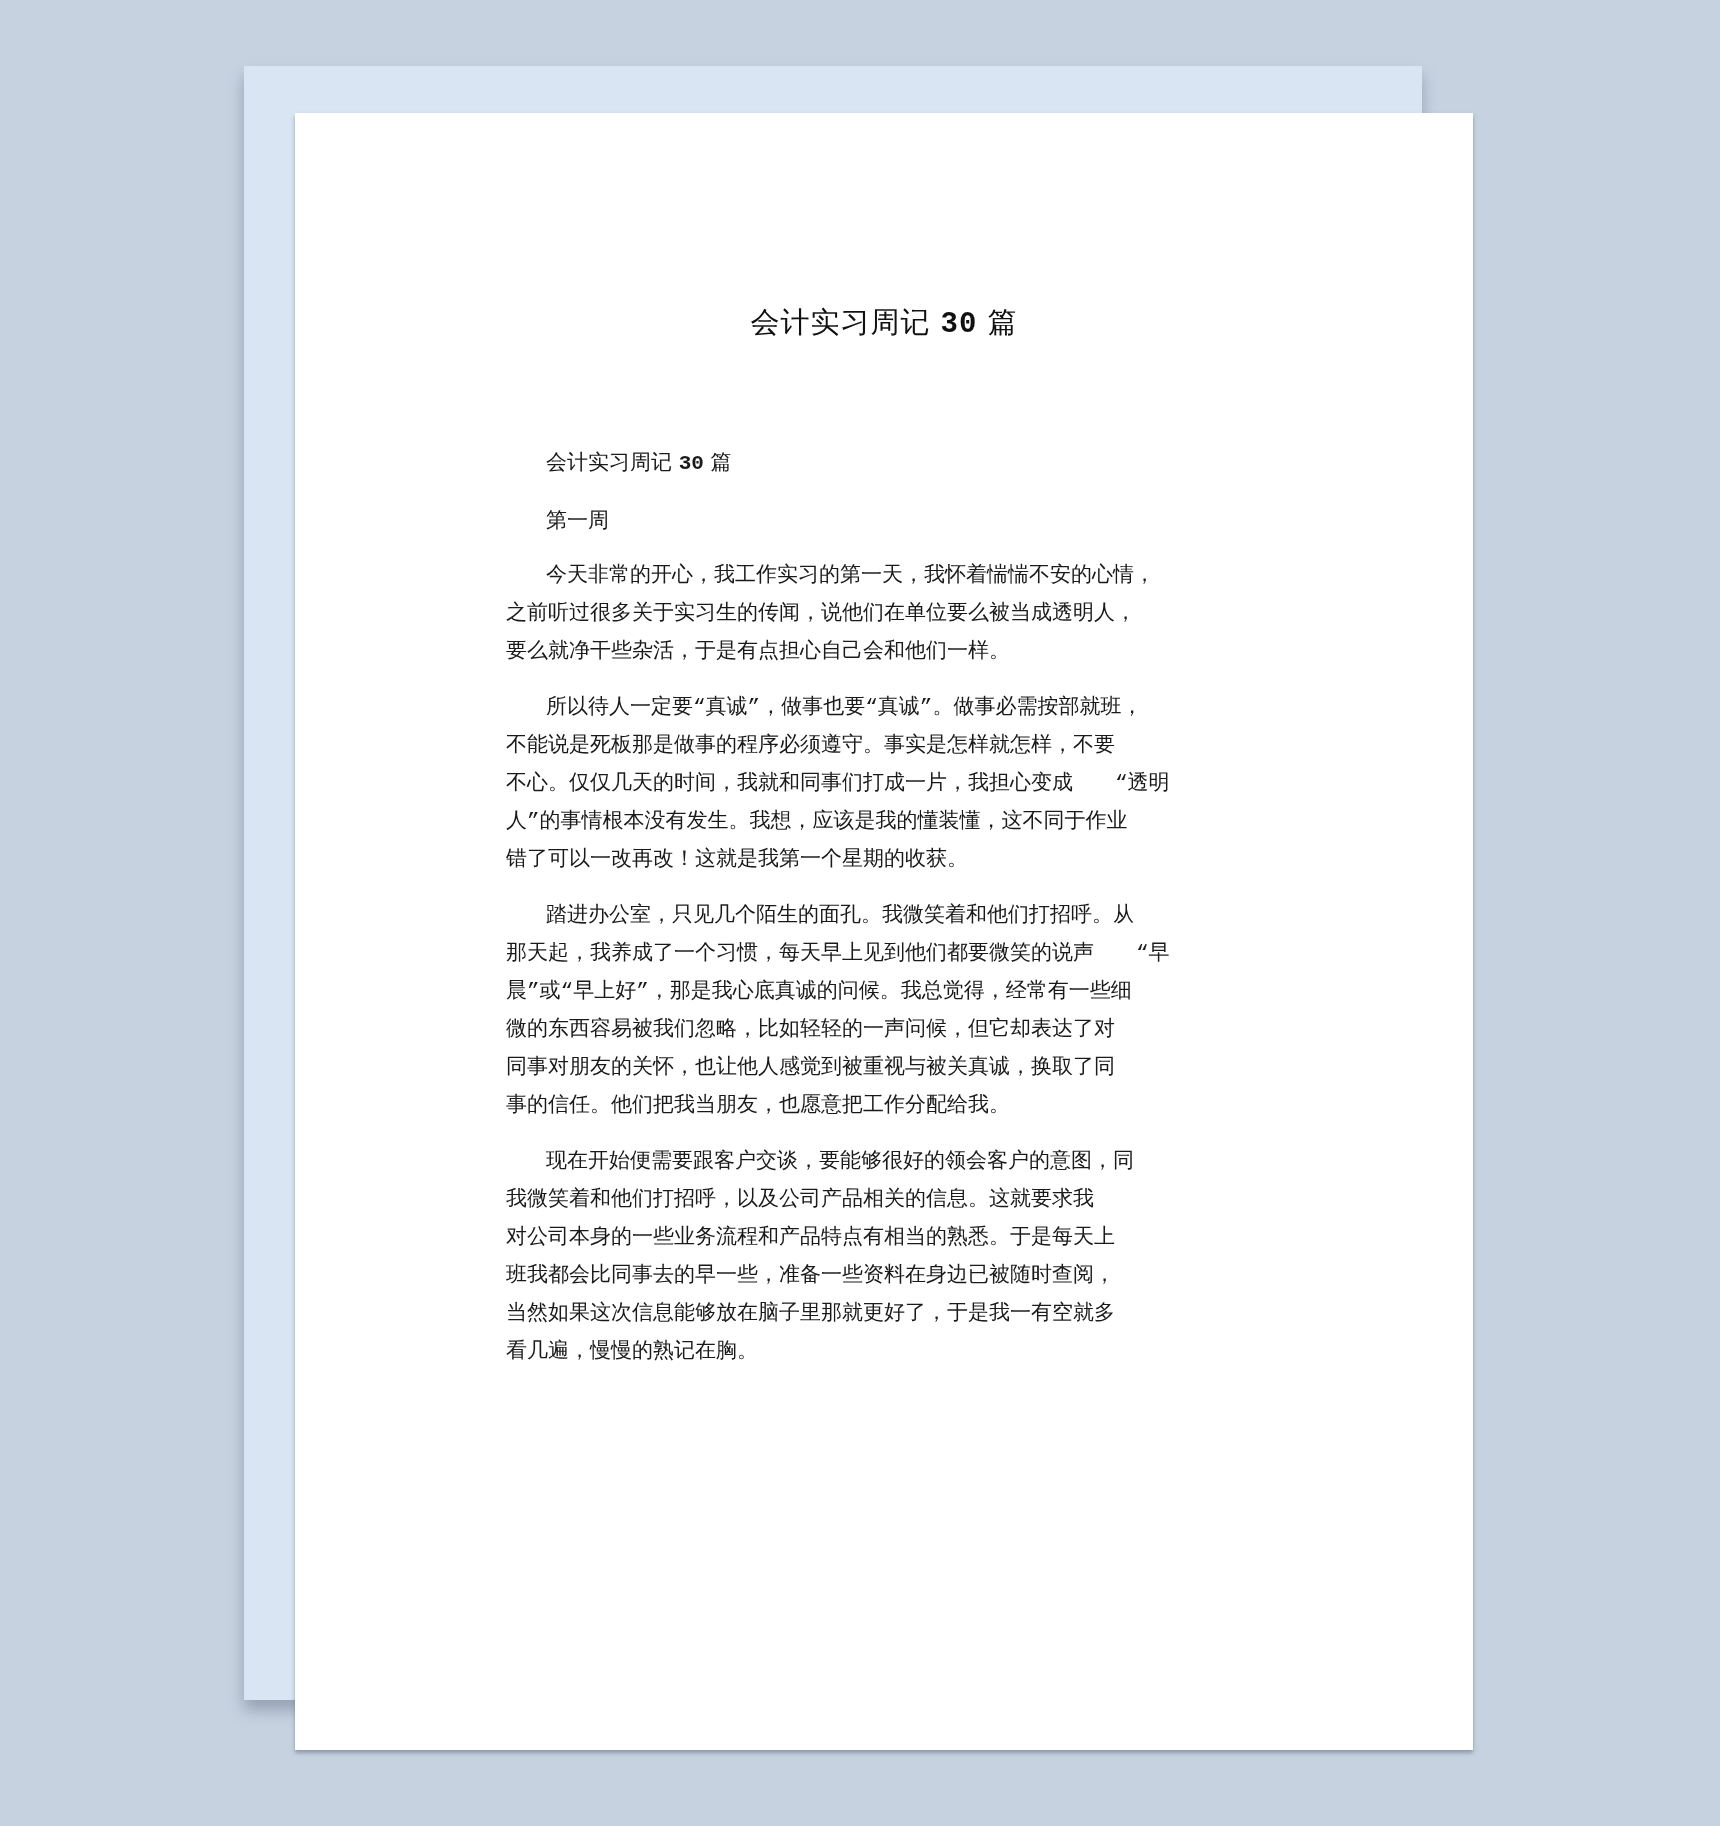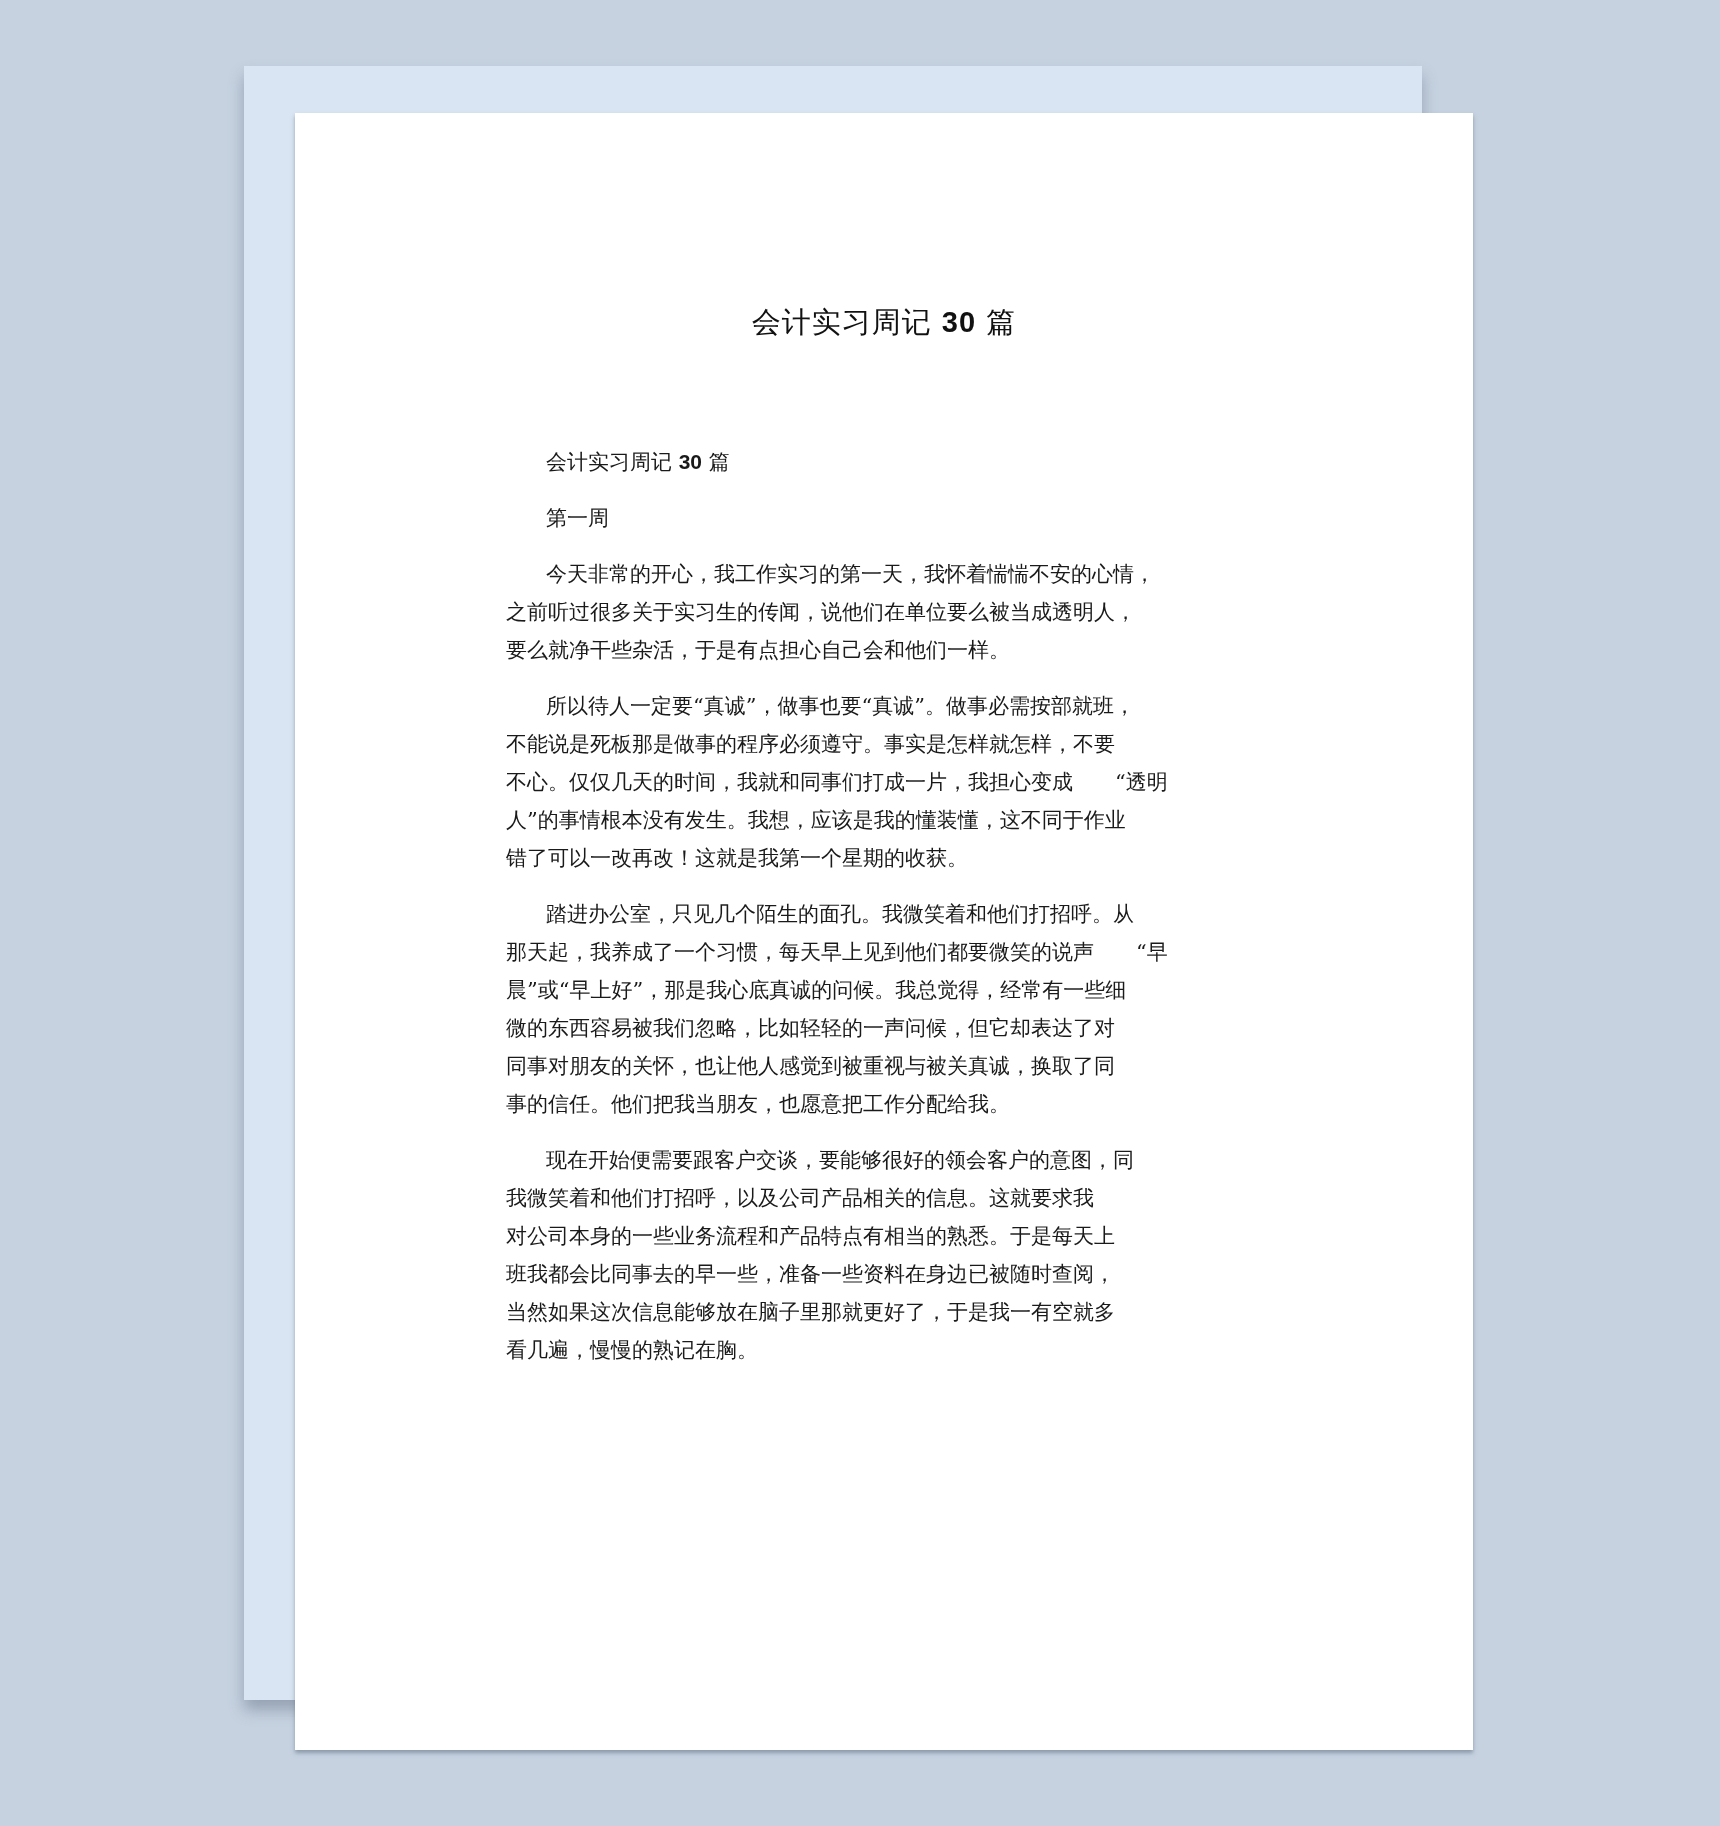--- a/index.html
+++ b/index.html
@@ -37,37 +37,38 @@
       position: absolute;
       left: 0;
       width: 100%;
       top: 190px;
       text-align: center;
       font-size: 29px;
       letter-spacing: 1px;
       color: #111;
     }
     .doc-title .num, .sub-title .num {
-      font-family: Liberation Sans, sans-serif;
+      font-family: Liberation Mono, monospace;
       font-weight: bold;
       margin-top: 42px;
     }
     .content {
       position: absolute;
       left: 211px;
       top: 330px;
       width: 760px;
       font-size: 21px;
       line-height: 38px;
       color: #1a1a1a;
     }
     .para {
       margin: 0 0 18px 0;
       text-indent: 40px;
       white-space: pre-line;
+      font-family: Liberation Mono, monospace;
     }
     .heading {
       margin: 0 0 18px 0;
       text-indent: 40px;
     }
     .sub-title {
       margin: 0 0 18px 0;
       text-indent: 40px;
     }
   </style>

